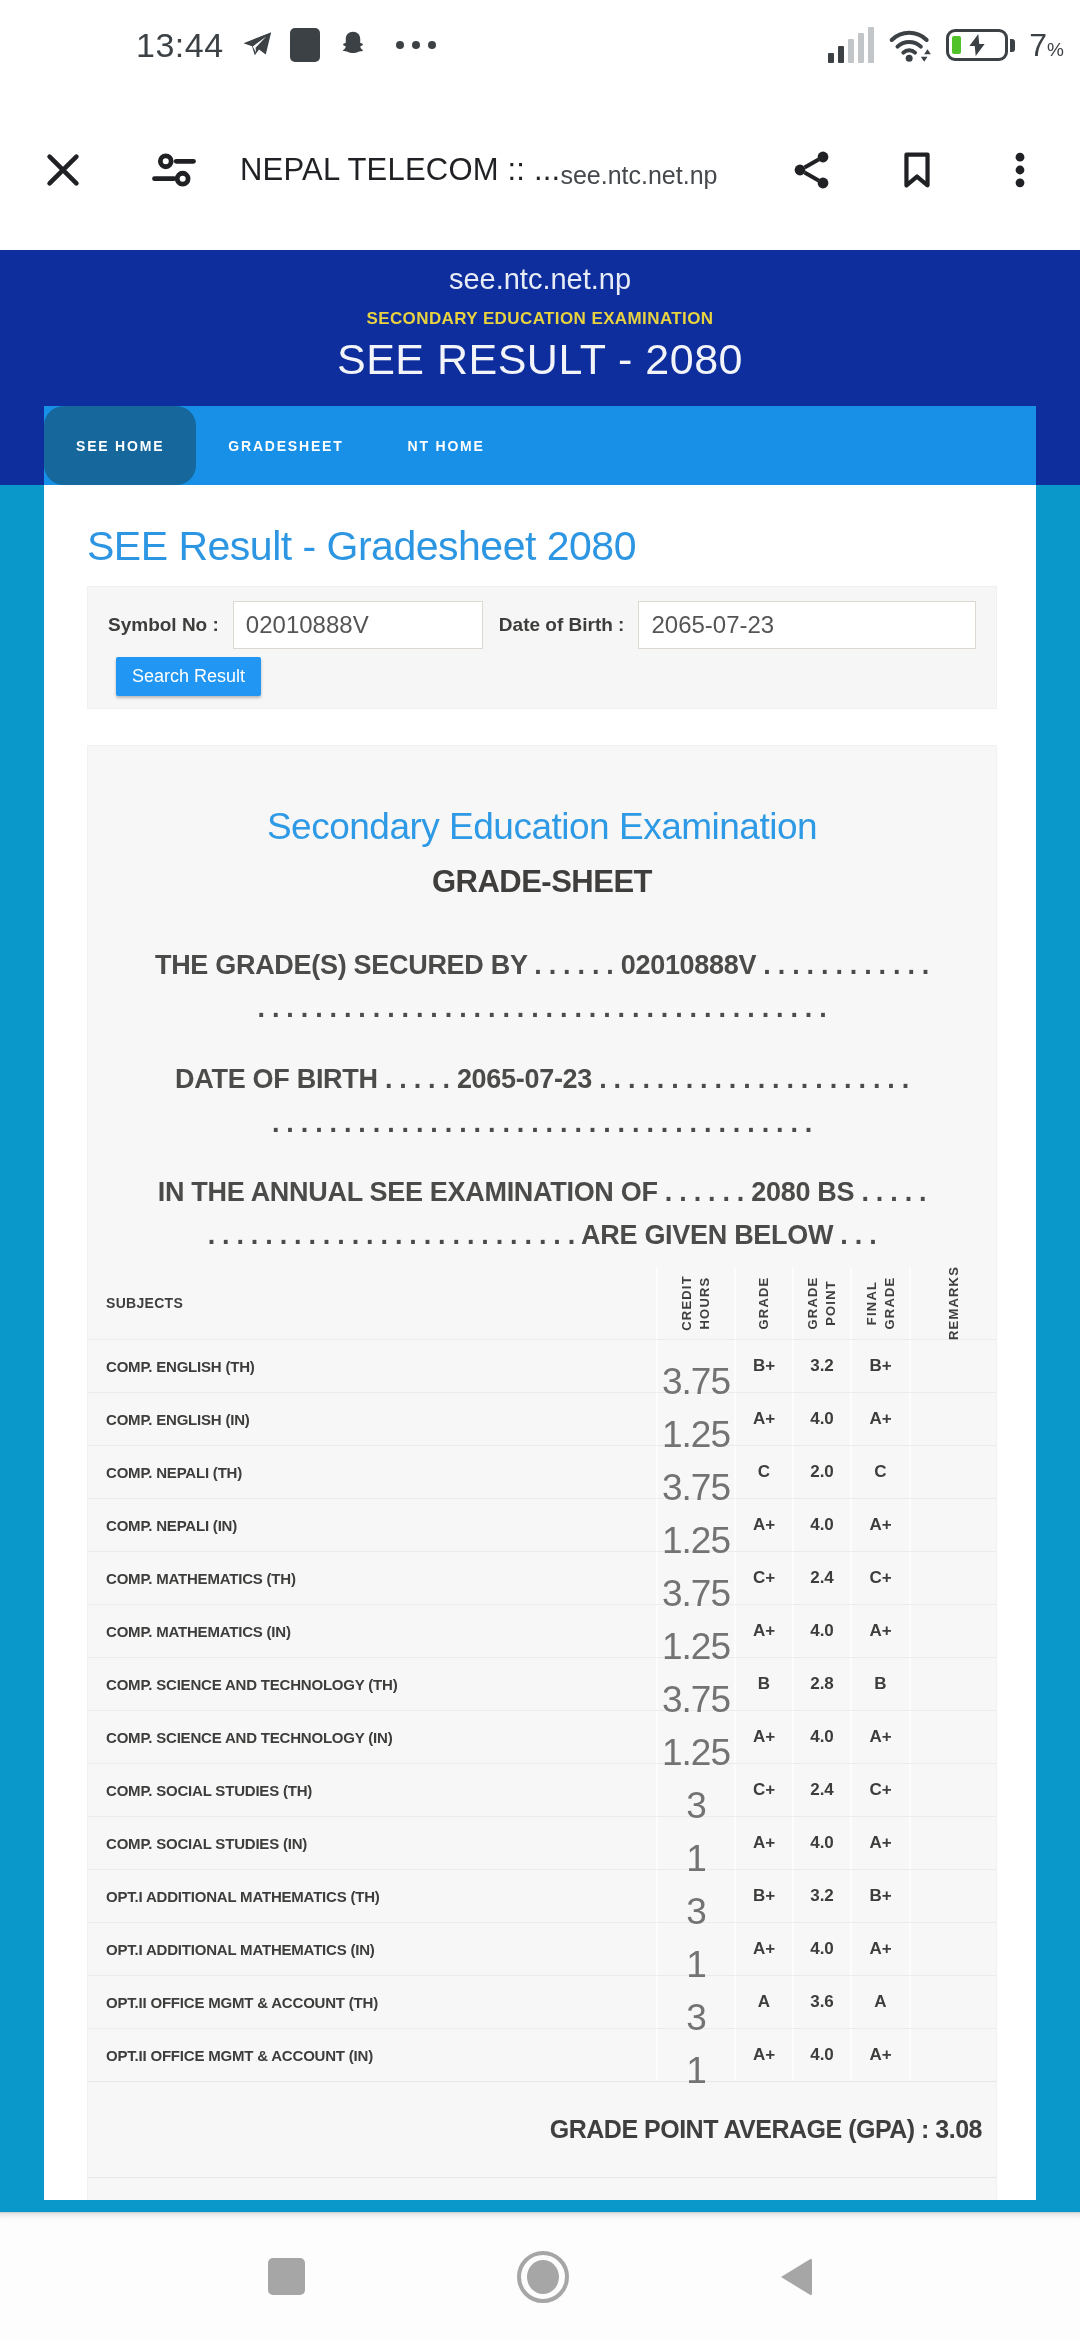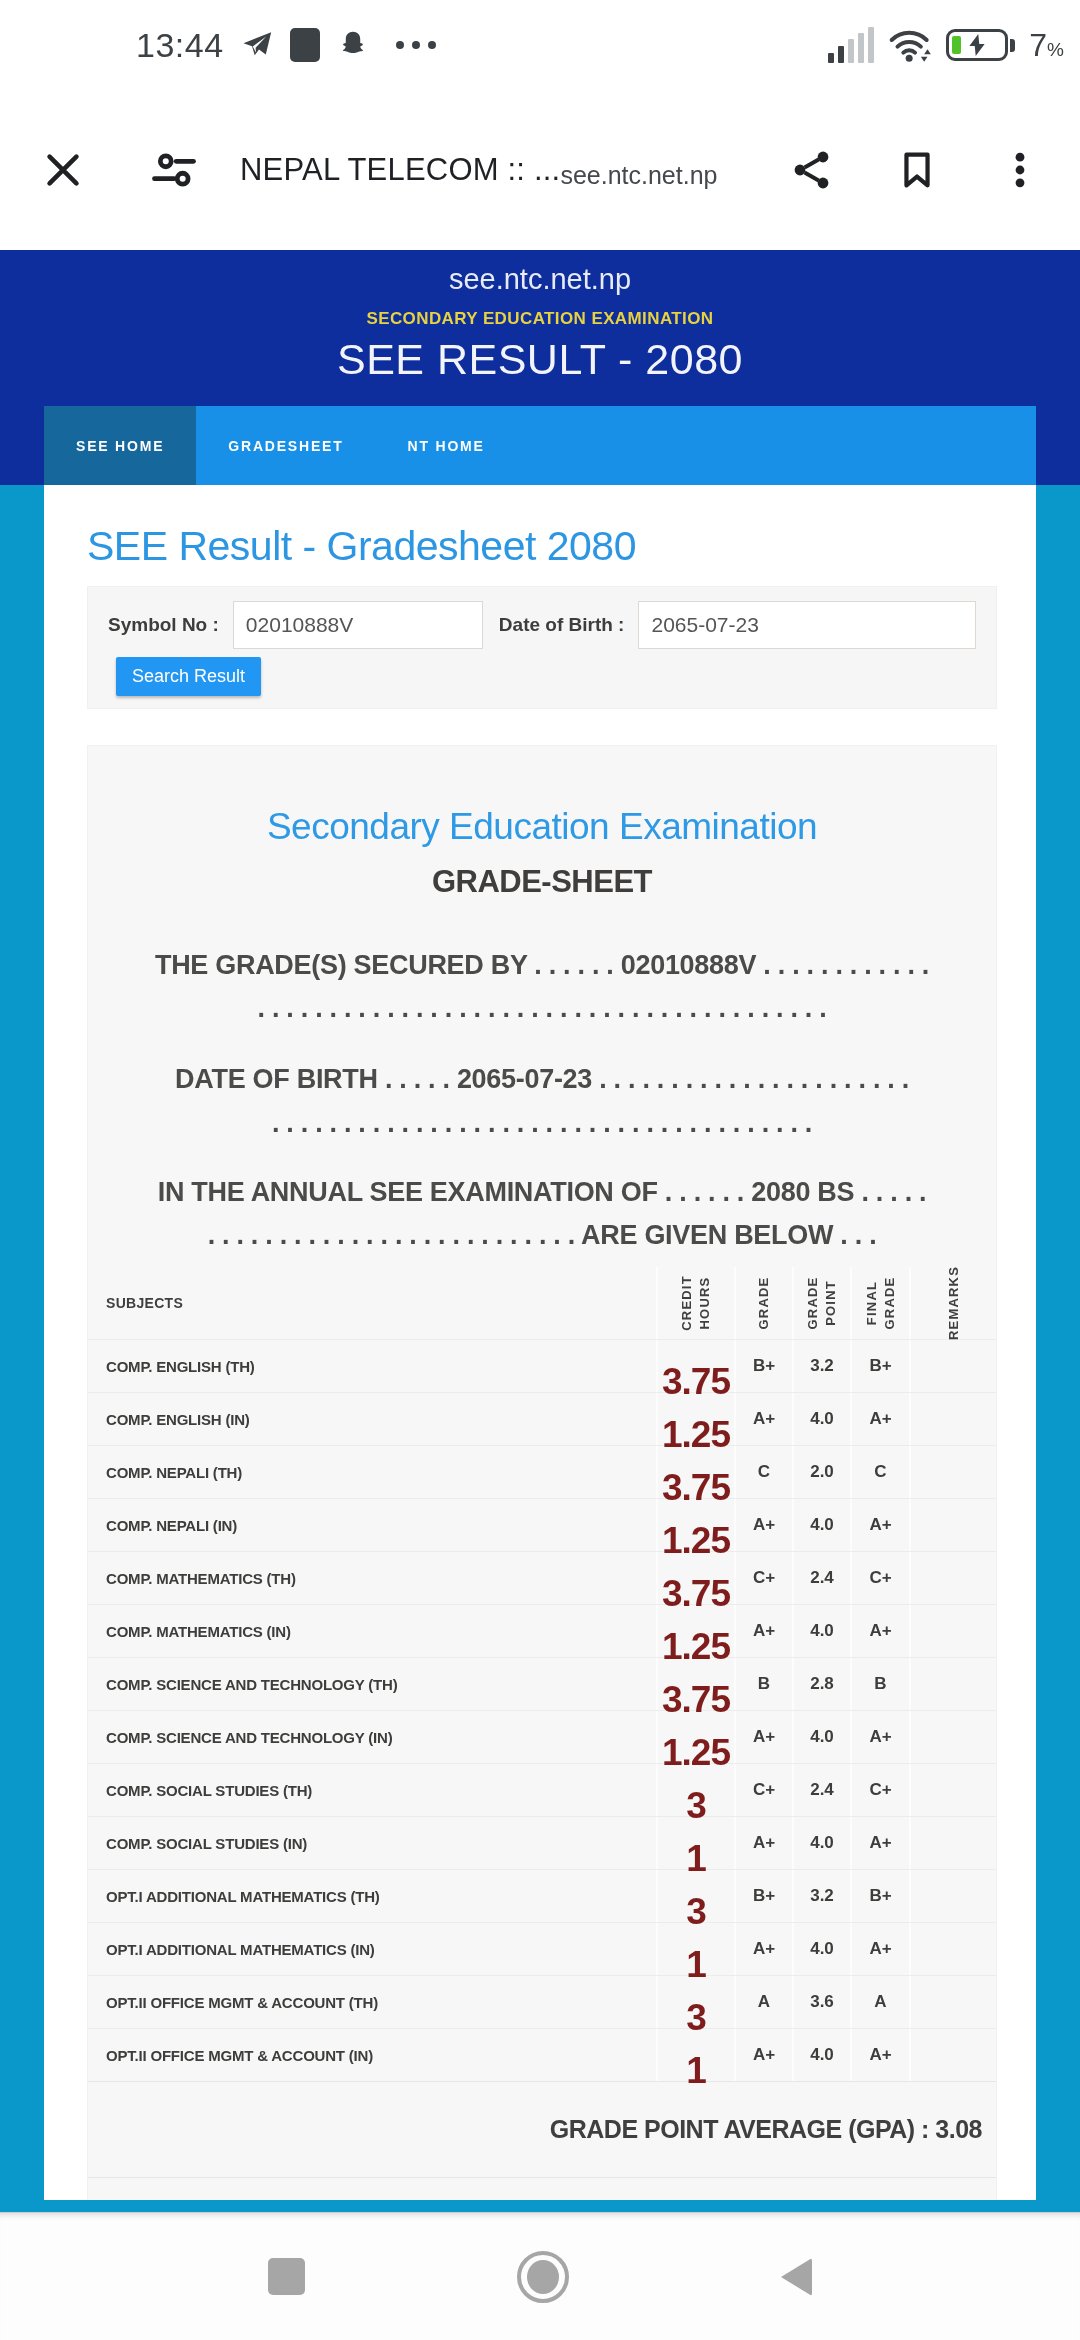--- a/index.html
+++ b/index.html
@@ -33,29 +33,29 @@
   .chrome-right { display:flex; align-items:center; gap:58px; margin-right:8px; }
 
   
   .webview { position:relative; height:1962px; background:#0a97c9; overflow:hidden; }
   .hero { height:235px; background:#0d2e9c; position:relative; text-align:center; }
   .hero-domain { color:#e7ebf5; font-size:29px; padding-top:13px; }
   .hero-kicker { color:#e8d23f; font-size:17px; font-weight:bold; letter-spacing:0.4px; margin-top:13px; }
   .hero-title { color:#f2f4fa; font-size:43px; margin-top:6px; letter-spacing:0.5px; }
   .sitenav { position:absolute; left:44px; right:44px; bottom:0; height:79px; background:#1890e8; display:flex; }
   .sitenav .tab { height:100%; display:flex; align-items:center; padding:0 32px; color:#fff; font-size:14px; font-weight:bold; letter-spacing:1.8px; cursor:pointer; }
-  .sitenav .tab.active { background:#15679c; }
+  .sitenav .tab.active { background:#15679c;border-radius:20px; }
 
   .page-body { margin:0 44px; background:#fff; min-height:1800px; }
   h1.page-h1 { color:#2d96e2; font-size:41px; font-weight:normal; letter-spacing:-0.5px; padding:38px 0 0 43px; }
 
   .form-panel { margin:16px 39px 0 43px; background:#f6f6f6; border:1px solid #f0f0f0; padding:14px 0 12px 4px; }
   .form-row { display:flex; align-items:center; }
   .form-row label { font-size:19px; font-weight:bold; color:#3d3d3b; margin:0 14px 0 16px; white-space:nowrap; }
-  .form-row input { height:48px; border:1px solid #ddd9d2; background:#fff; font-size:21px; color:#555; padding:0 12px; font-family:"Liberation Sans",sans-serif; }
+  .form-row input { height:48px; border:1px solid #ddd9d2; background:#fff; font-size:24px; color:#555; padding:0 12px; font-family:"Liberation Sans",sans-serif; }
   .inp-symbol { width:250px; } .inp-dob { width:338px; }
   .btn-search { margin:8px 0 0 24px; background:#2196f3; color:#fff; border:none; font-size:18px; padding:9px 16px; border-radius:2px; box-shadow:0 2px 3px rgba(0,0,0,0.25); font-family:"Liberation Sans",sans-serif; cursor:pointer; }
 
   .card { margin:36px 39px 0 43px; background:#f7f7f7; border:1px solid #f1f1f1; padding-top:60px; }
   .card-title { text-align:center; color:#2e9ae6; font-size:37px; letter-spacing:-0.5px; }
   .card-subtitle { text-align:center; color:#3f3e3c; font-size:31px; font-weight:bold; margin-top:16px; letter-spacing:-0.5px; }
   .gs-para { white-space:pre-line; text-align:center; font-weight:bold; color:#4b4b49; font-size:27px; line-height:1.6; letter-spacing:-0.3px; padding:0 12px; }
   .gs-para.p1 { margin-top:44px; } .gs-para.p2 { margin-top:28px; } .gs-para.p3 { margin-top:26px; }
 
   
@@ -64,21 +64,21 @@
   .trow.header { height:72px; border-top:none; }
   .trow.body { height:53px; }
   .tcell { display:flex; align-items:center; }
   .c0 { width:568px; padding-left:18px; }
   .c1 { width:78px; } .c2 { width:58px; } .c3 { width:58px; } .c4 { width:59px; } .c5 { flex:1; }
   .c1,.c2,.c3,.c4,.c5 { border-left:2px solid #fdfdfd; justify-content:center; }
   .th-subjects { font-size:14px; font-weight:bold; color:#3f3f3f; letter-spacing:0.3px; }
   .vcell { position:relative; }
   .vlabel { position:absolute; left:50%; top:50%; transform:translate(-50%,-50%) rotate(-90deg); font-size:13px; font-weight:bold; color:#3f3f3f; letter-spacing:1.2px; white-space:pre-line; text-align:center; line-height:1.35; }
   .subj { font-size:15px; font-weight:bold; color:#3d3d3b; letter-spacing:-0.2px; }
-  .credit { font-size:37px; font-weight:bold; color:#7f1d1d; letter-spacing:-1px;margin-top:32px; }
+  .credit { font-size:37px; font-weight:normal; color:#737373; letter-spacing:-1px;margin-top:32px; }
   .grade { font-size:17px; font-weight:bold; color:#3d3d3b; }
 
   .gpa-row { border-top:1px solid #e7e7e7; height:96px; display:flex; align-items:center; justify-content:flex-end; padding-right:14px; font-size:25px; font-weight:bold; color:#3f3f3f; letter-spacing:-0.5px; }
   .notes { border-top:1px solid #e7e7e7; padding:16px 20px 40px 20px; }
   .note { font-size:29px; font-weight:bold; color:#4a4a48; letter-spacing:-0.5px; line-height:1.15; margin-top:8px; }
 
   .viewport-strip { position:absolute; left:0; right:0; bottom:0; height:12px; background:#0a97c9; }
 
   
   .andnav { height:128px; background:#fdfdfd; border-top:1px solid #cfcfcf; box-shadow:inset 0 7px 7px -6px rgba(0,0,0,0.18); display:flex; align-items:center; justify-content:center; gap:212px; }

